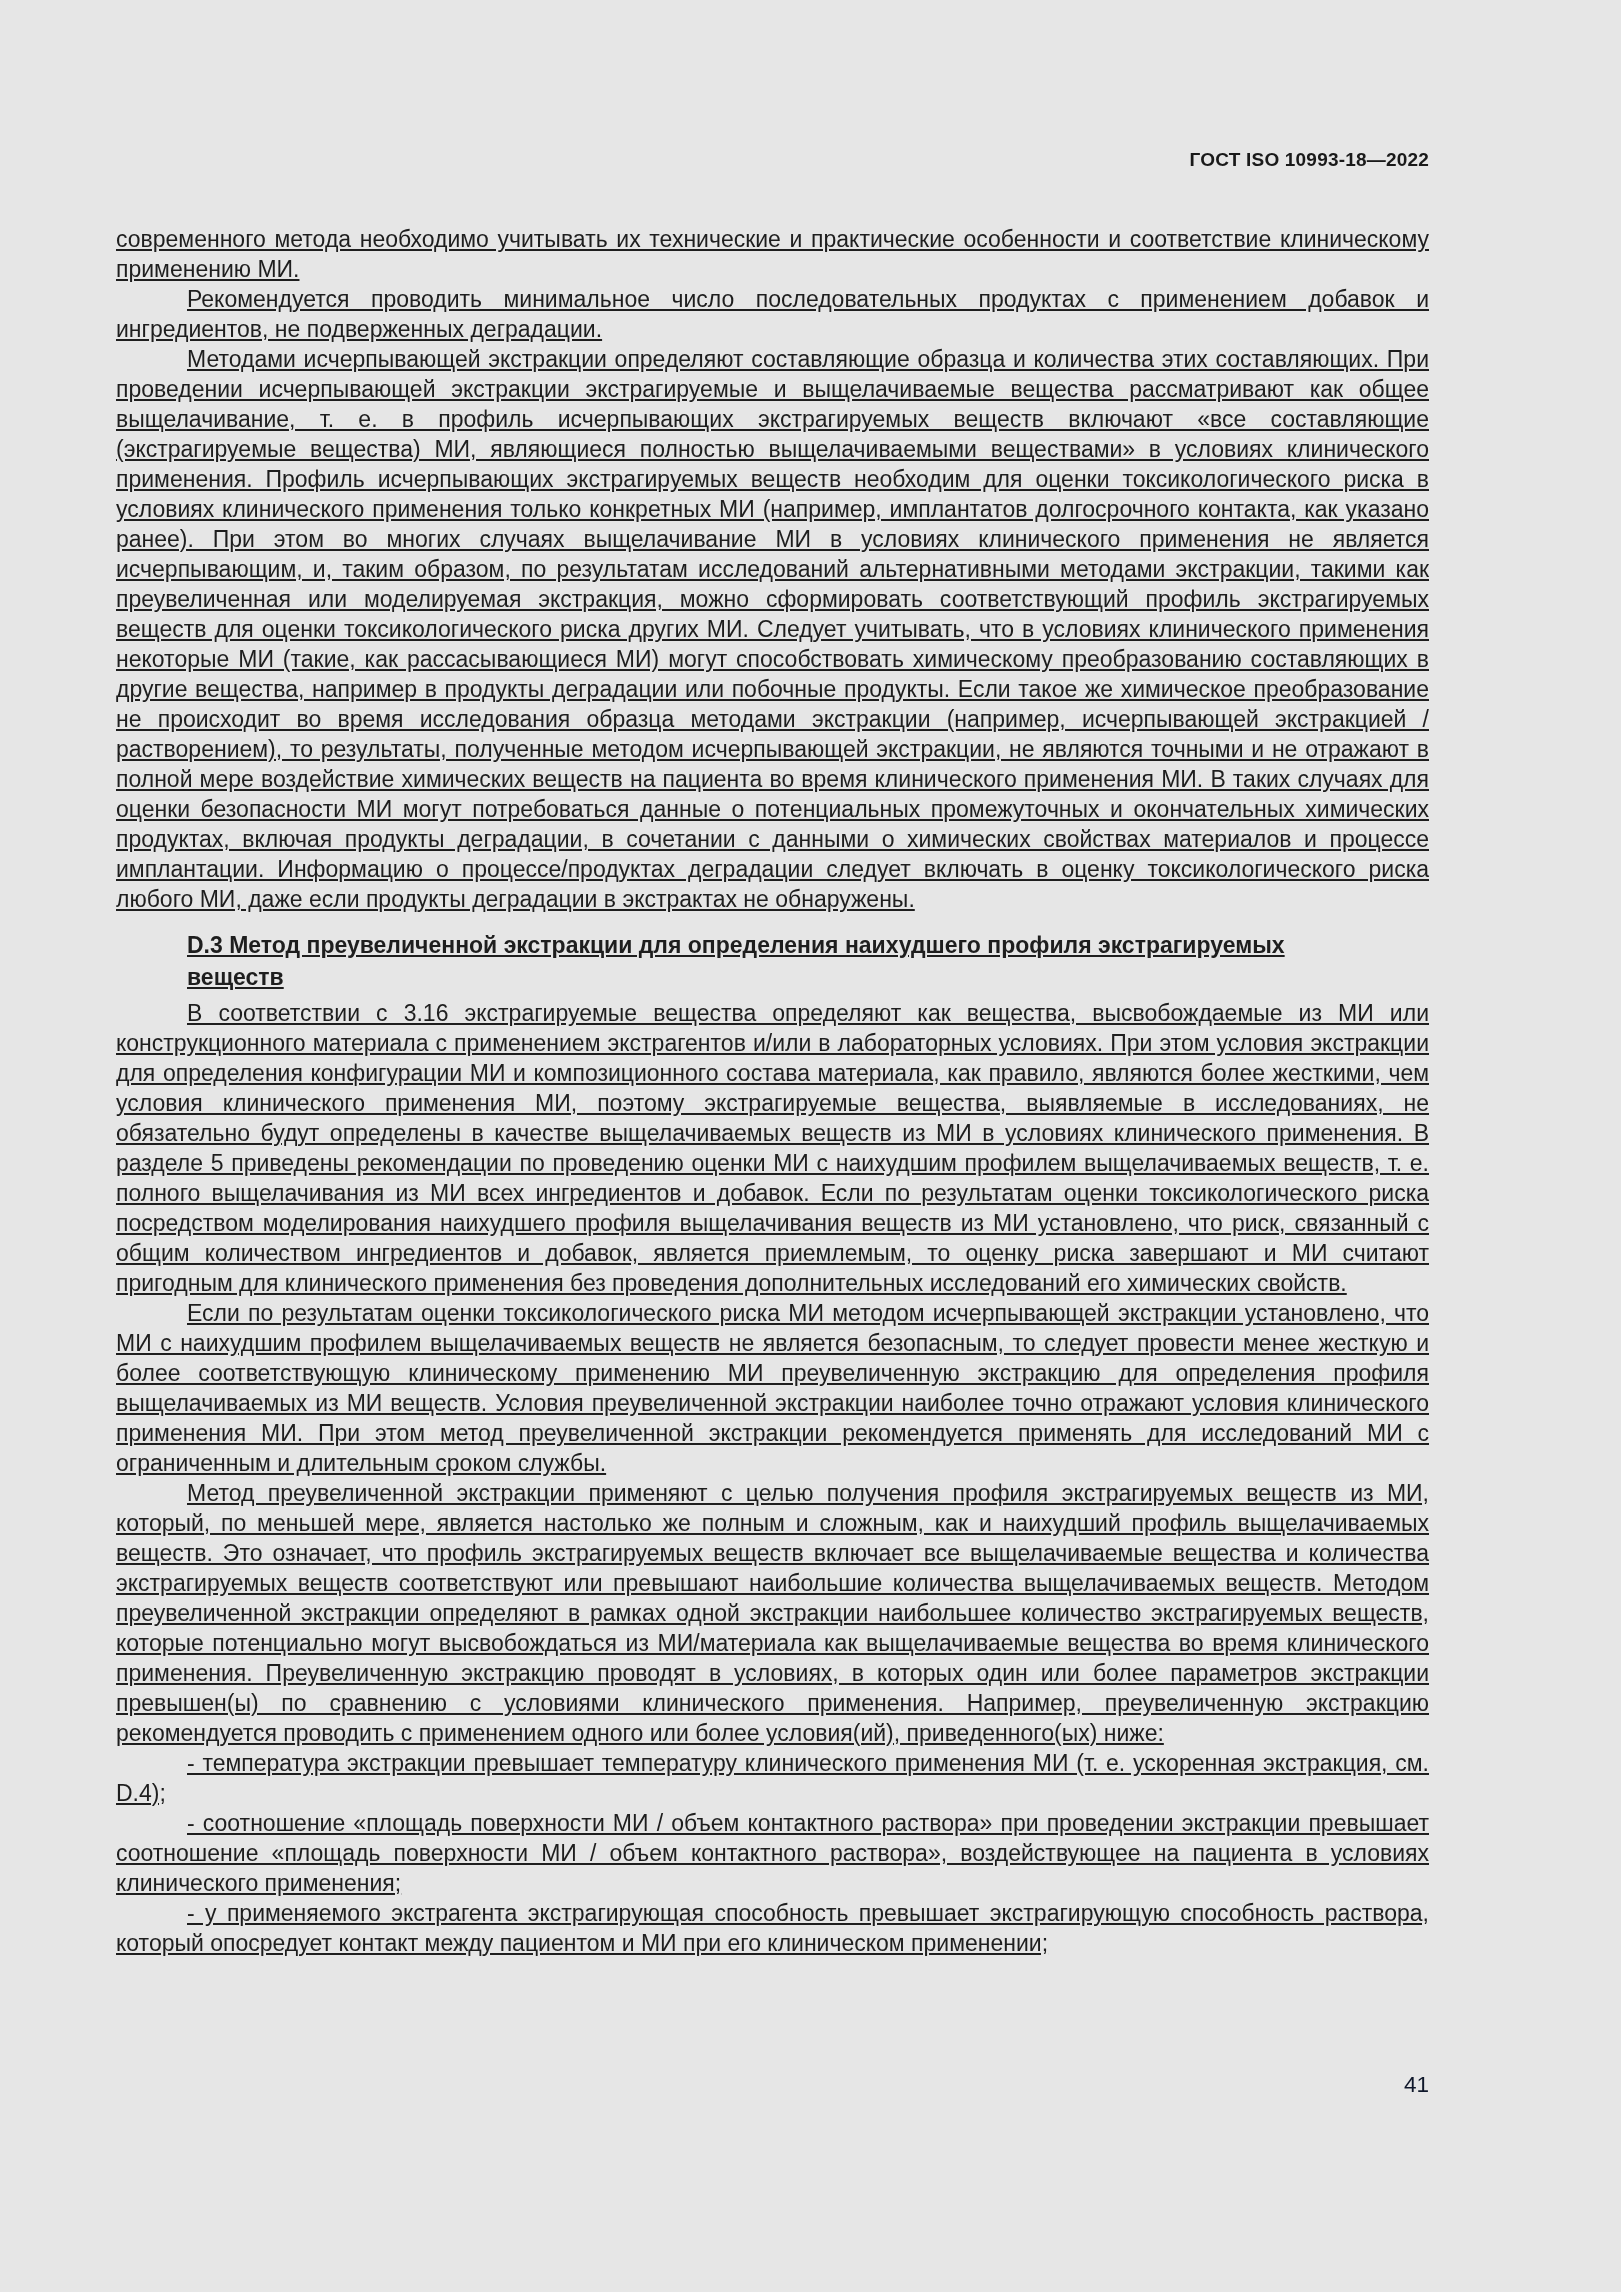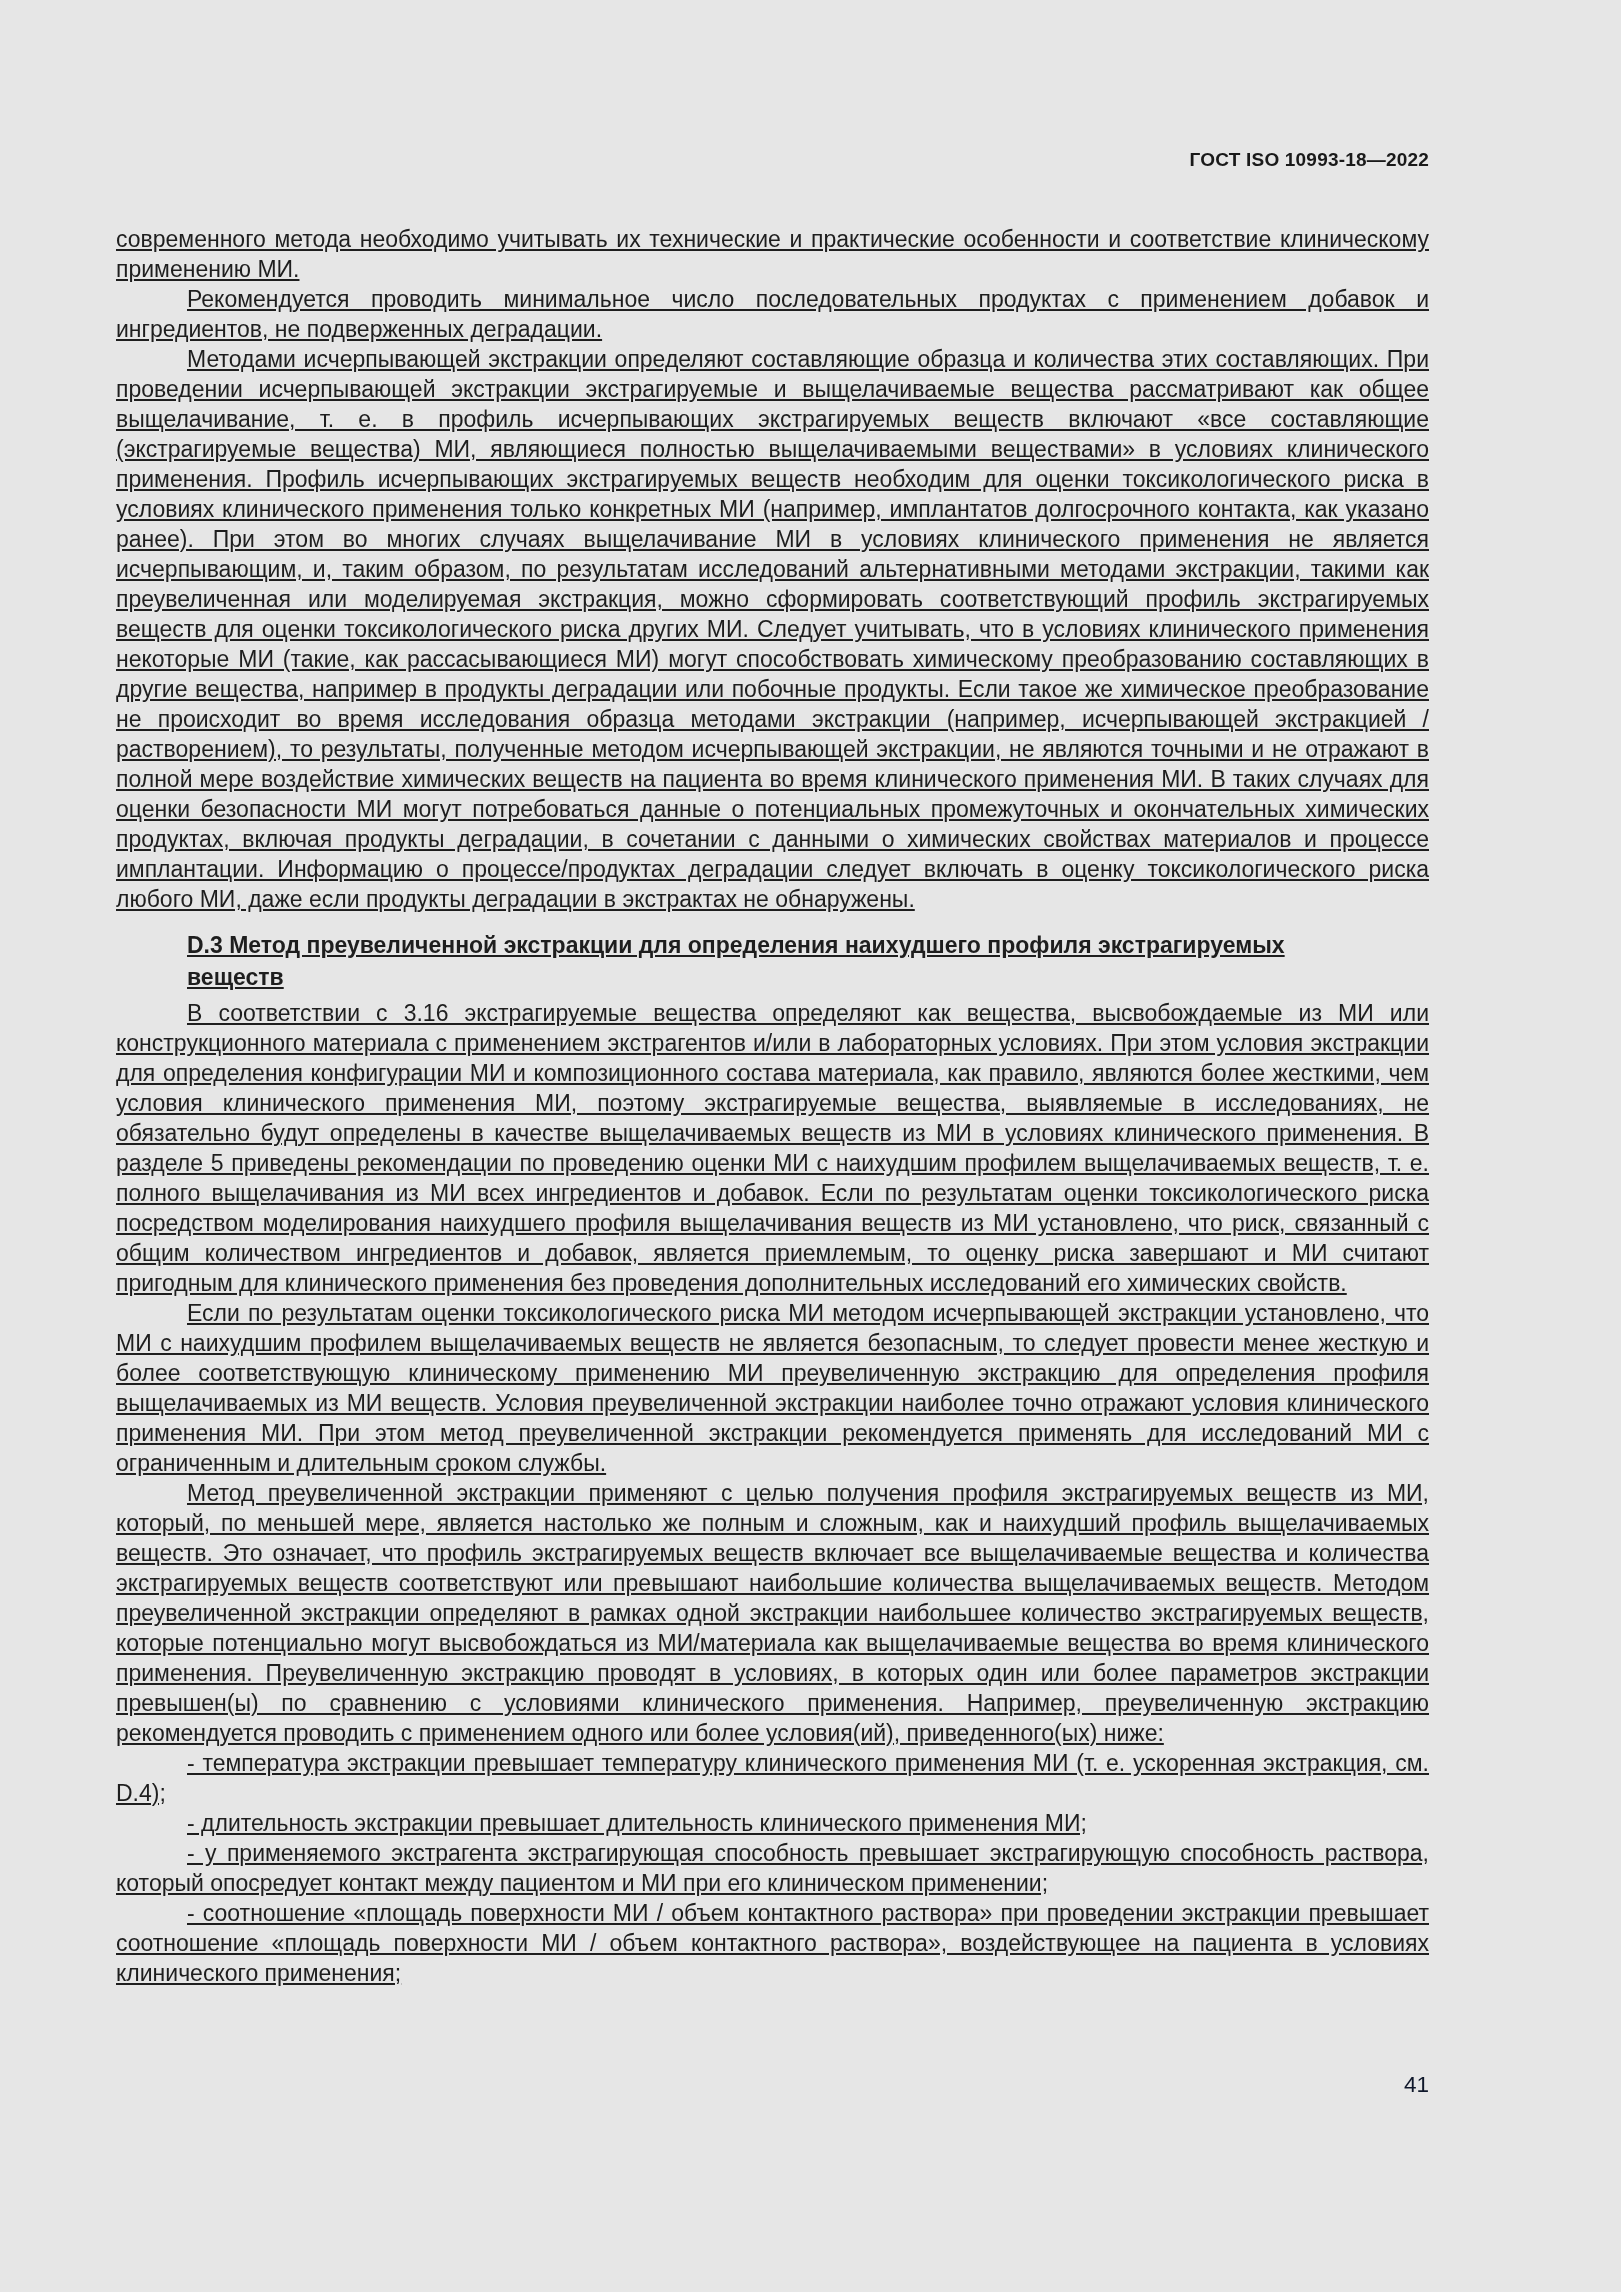--- a/index.html
+++ b/index.html
@@ -76,20 +76,19 @@
     <p class="indent">Рекомендуется проводить минимальное число последовательных продуктах с применением добавок и ингредиентов, не подверженных деградации.</p>
     <p class="indent">Методами исчерпывающей экстракции определяют составляющие образца и количества этих составляющих. При проведении исчерпывающей экстракции экстрагируемые и выщелачиваемые вещества рассматривают как общее выщелачивание, т. е. в профиль исчерпывающих экстрагируемых веществ включают «все составляющие (экстрагируемые вещества) МИ, являющиеся полностью выщелачиваемыми веществами» в условиях клинического применения. Профиль исчерпывающих экстрагируемых веществ необходим для оценки токсикологического риска в условиях клинического применения только конкретных МИ (например, имплантатов долгосрочного контакта, как указано ранее). При этом во многих случаях выщелачивание МИ в условиях клинического применения не является исчерпывающим, и, таким образом, по результатам исследований альтернативными методами экстракции, такими как преувеличенная или моделируемая экстракция, можно сформировать соответствующий профиль экстрагируемых веществ для оценки токсикологического риска других МИ. Следует учитывать, что в условиях клинического применения некоторые МИ (такие, как рассасывающиеся МИ) могут способствовать химическому преобразованию составляющих в другие вещества, например в продукты деградации или побочные продукты. Если такое же химическое преобразование не происходит во время исследования образца методами экстракции (например, исчерпывающей экстракцией / растворением), то результаты, полученные методом исчерпывающей экстракции, не являются точными и не отражают в полной мере воздействие химических веществ на пациента во время клинического применения МИ. В таких случаях для оценки безопасности МИ могут потребоваться данные о потенциальных промежуточных и окончательных химических продуктах, включая продукты деградации, в сочетании с данными о химических свойствах материалов и процессе имплантации. Информацию о процессе/продуктах деградации следует включать в оценку токсикологического риска любого МИ, даже если продукты деградации в экстрактах не обнаружены.</p>
 
     <p class="section-heading">D.3 Метод преувеличенной экстракции для определения наихудшего профиля экстрагируемых веществ</p>
 
     <p class="indent">В соответствии с 3.16 экстрагируемые вещества определяют как вещества, высвобождаемые из МИ или конструкционного материала с применением экстрагентов и/или в лабораторных условиях. При этом условия экстракции для определения конфигурации МИ и композиционного состава материала, как правило, являются более жесткими, чем условия клинического применения МИ, поэтому экстрагируемые вещества, выявляемые в исследованиях, не обязательно будут определены в качестве выщелачиваемых веществ из МИ в условиях клинического применения. В разделе 5 приведены рекомендации по проведению оценки МИ с наихудшим профилем выщелачиваемых веществ, т. е. полного выщелачивания из МИ всех ингредиентов и добавок. Если по результатам оценки токсикологического риска посредством моделирования наихудшего профиля выщелачивания веществ из МИ установлено, что риск, связанный с общим количеством ингредиентов и добавок, является приемлемым, то оценку риска завершают и МИ считают пригодным для клинического применения без проведения дополнительных исследований его химических свойств.</p>
     <p class="indent">Если по результатам оценки токсикологического риска МИ методом исчерпывающей экстракции установлено, что МИ с наихудшим профилем выщелачиваемых веществ не является безопасным, то следует провести менее жесткую и более соответствующую клиническому применению МИ преувеличенную экстракцию для определения профиля выщелачиваемых из МИ веществ. Условия преувеличенной экстракции наиболее точно отражают условия клинического применения МИ. При этом метод преувеличенной экстракции рекомендуется применять для исследований МИ с ограниченным и длительным сроком службы.</p>
     <p class="indent">Метод преувеличенной экстракции применяют с целью получения профиля экстрагируемых веществ из МИ, который, по меньшей мере, является настолько же полным и сложным, как и наихудший профиль выщелачиваемых веществ. Это означает, что профиль экстрагируемых веществ включает все выщелачиваемые вещества и количества экстрагируемых веществ соответствуют или превышают наибольшие количества выщелачиваемых веществ. Методом преувеличенной экстракции определяют в рамках одной экстракции наибольшее количество экстрагируемых веществ, которые потенциально могут высвобождаться из МИ/материала как выщелачиваемые вещества во время клинического применения. Преувеличенную экстракцию проводят в условиях, в которых один или более параметров экстракции превышен(ы) по сравнению с условиями клинического применения. Например, преувеличенную экстракцию рекомендуется проводить с применением одного или более условия(ий), приведенного(ых) ниже:</p>
 
     <p class="bullet">- температура экстракции превышает температуру клинического применения МИ (т. е. ускоренная экстракция, см. D.4);</p>
-    <p class="bullet">-  длительность экстракции превышает длительность клинического применения МИ;</p>
+    <p class="bullet">- соотношение «площадь поверхности МИ / объем контактного раствора» при проведении экстракции превышает соотношение «площадь поверхности МИ / объем контактного раствора», воздействующее на пациента в условиях клинического применения;</p>
     <p class="bullet">-  у применяемого экстрагента экстрагирующая способность превышает экстрагирующую способность раствора, который опосредует контакт между пациентом и МИ при его клиническом применении;</p>
-    <p class="bullet">- соотношение «площадь поверхности МИ / объем контактного раствора» при проведении экстракции превышает соотношение «площадь поверхности МИ / объем контактного раствора», воздействующее на пациента в условиях клинического применения;</p>
   </div>
 </div>
 
 <div class="page-number">41</div>
 
 
 </body></html>

